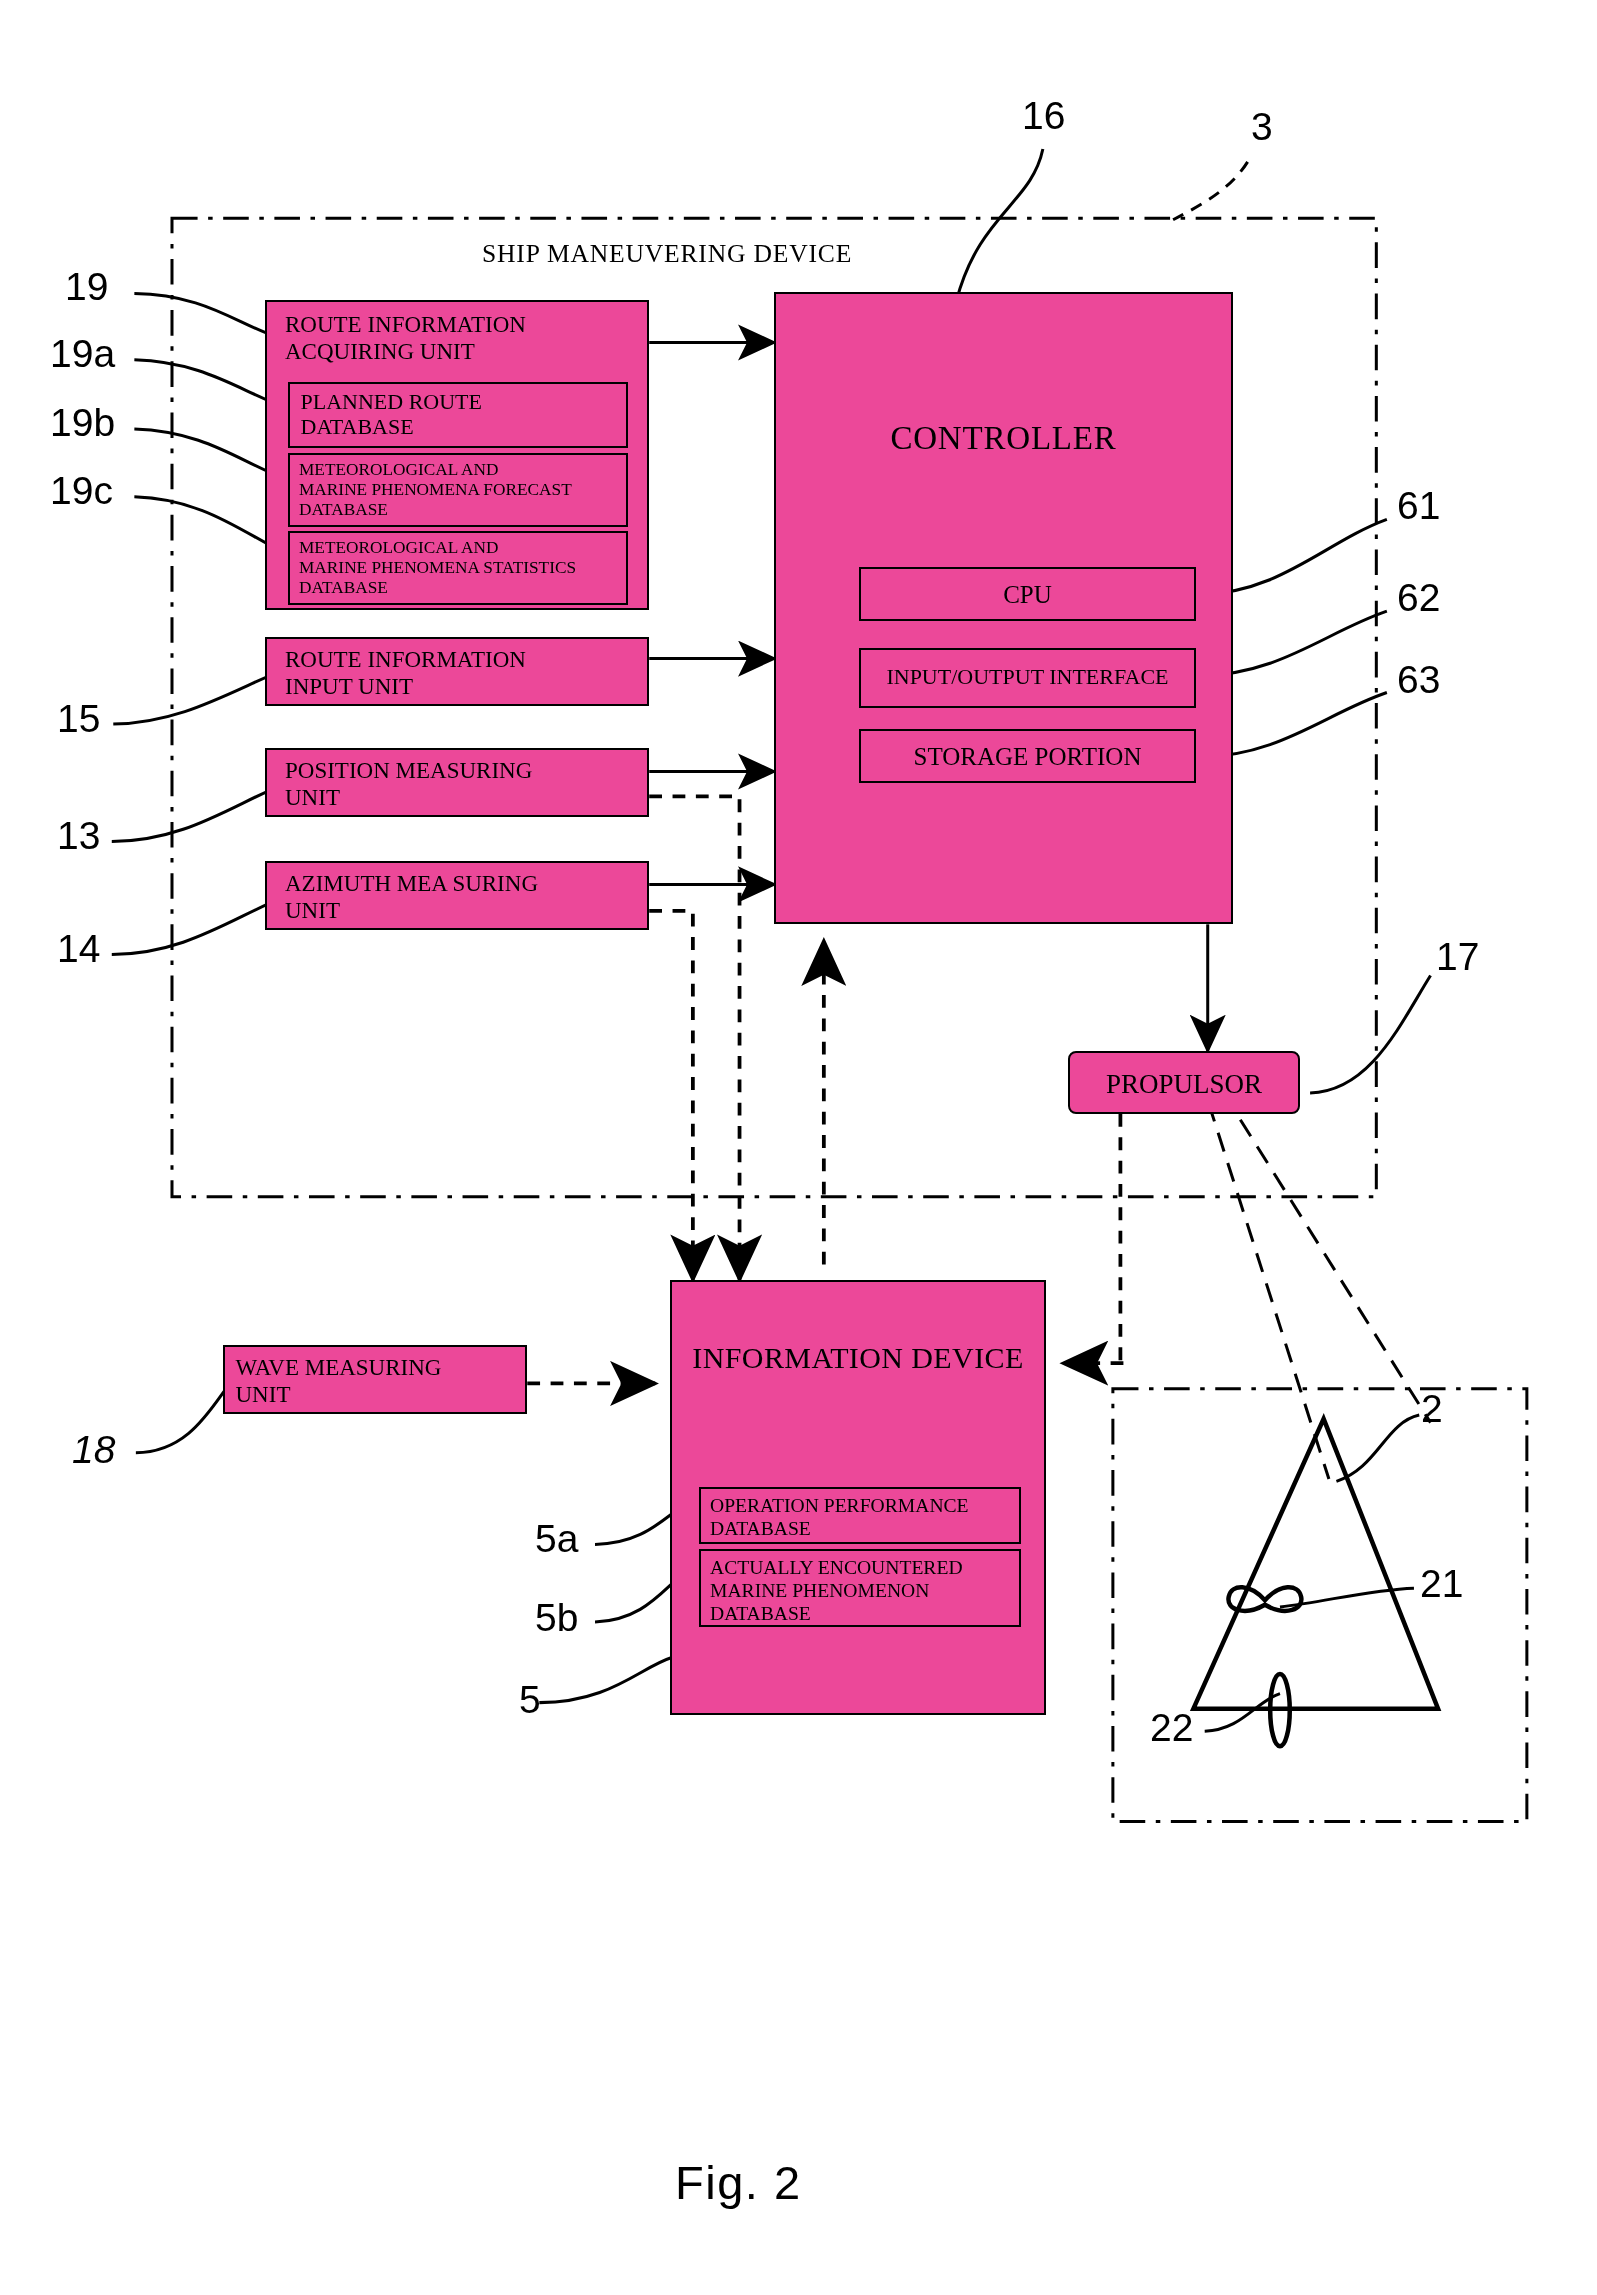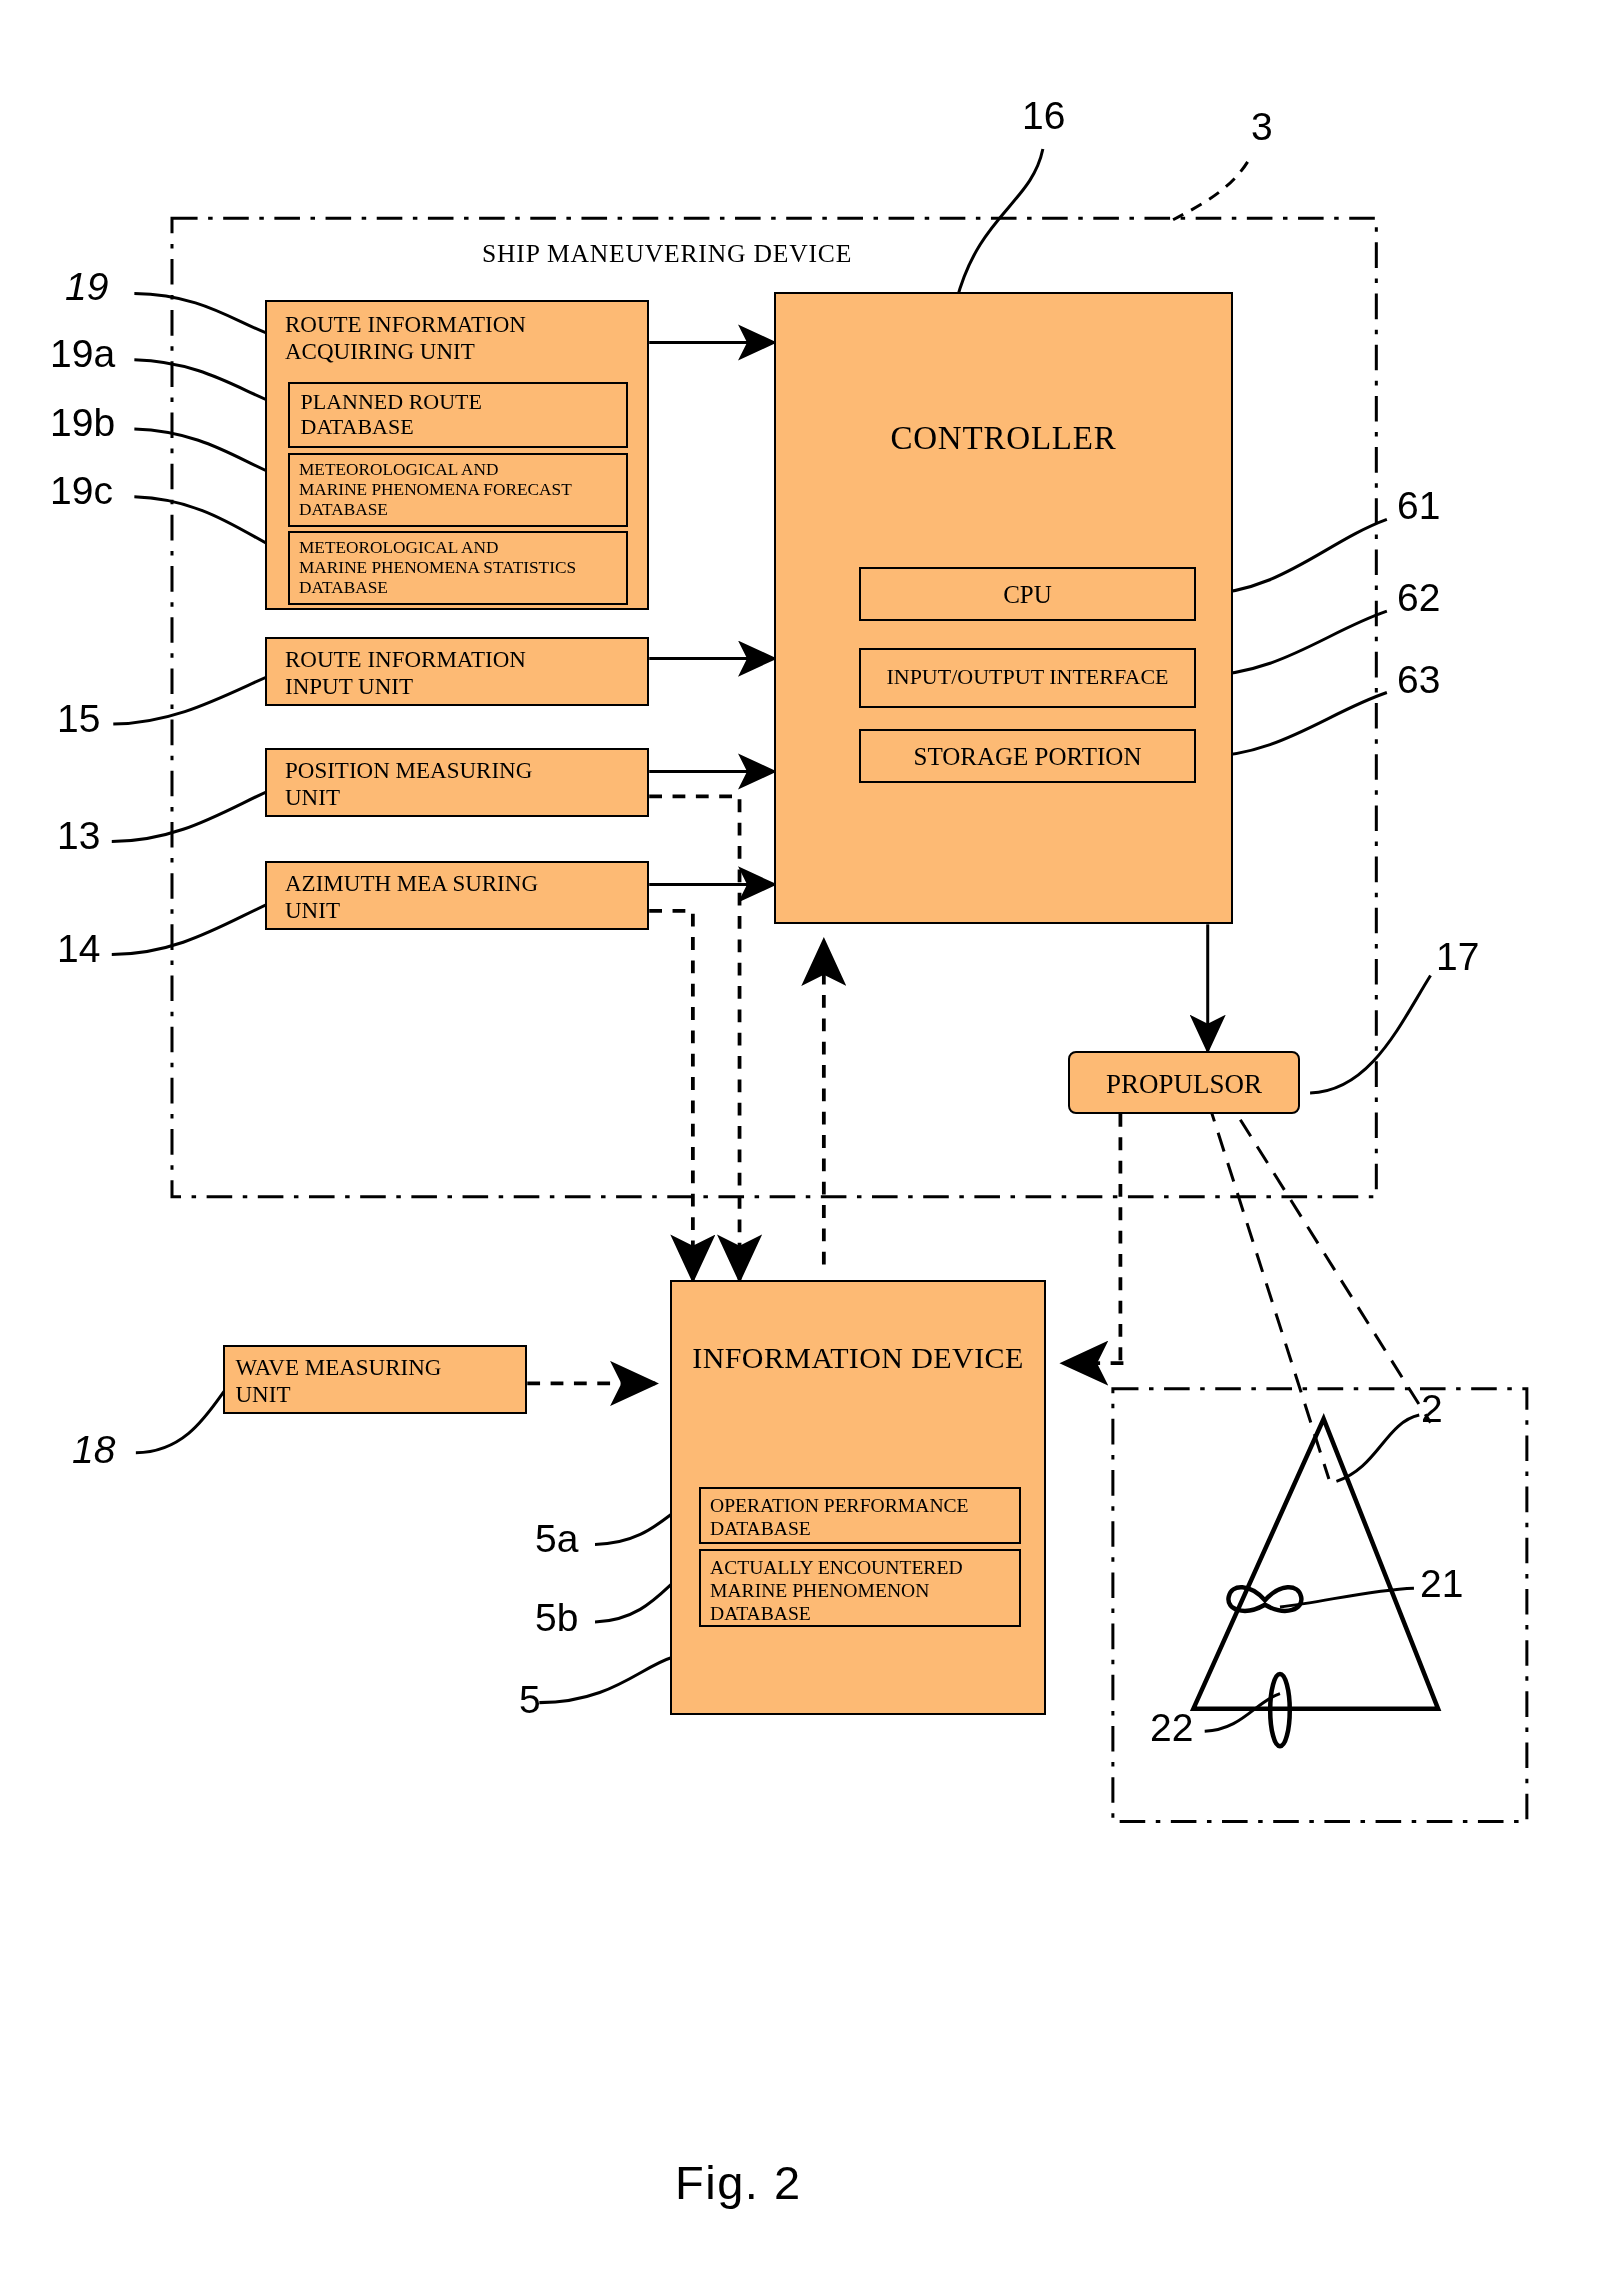--- a/index.html
+++ b/index.html
@@ -5,21 +5,21 @@
   html,body{margin:0;padding:0;background:#fff;}
   body{
     width:1598px;height:2295px;position:relative;overflow:hidden;
     font-family:"Liberation Serif", serif;color:#000;
   }
   #stage{position:absolute;left:0;top:0;width:1598px;height:2295px;}
   svg#canvas{position:absolute;left:0;top:0;width:1598px;height:2295px;}
 
   
   .box{
-    position:absolute;box-sizing:border-box;border:2.3px solid #000;background:#fdba74;
+    position:absolute;box-sizing:border-box;border:2.3px solid #000;background:#ec4899;
     font-family:"Liberation Serif", serif;color:#000;
   }
   .box .lbl{display:block;line-height:1.18;}
   .ctr-title{position:absolute;left:0;right:0;text-align:center;}
 
   
   .txt-left{position:absolute;left:10.5px;top:6.8px;right:6px;text-align:left;}
 
   
   .ref{
@@ -244,21 +244,21 @@
     </div>
   </div>
 
   <div class="box" style="left:223px;top:1345px;width:304px;height:69px;">
     <div class="txt-left" style="font-size:23px;top:6.8px;left:10.5px;">
       <span class="lbl" id="wmu-l1">WAVE MEASURING</span>
         <span class="lbl" id="wmu-l2">UNIT</span>
     </div>
   </div>
 
-  <div class="ref" style="left:65px;top:267px;font-style:italic;">19</div>
+  <div class="ref" style="left:65px;top:267px;">19</div>
   <div class="ref" style="left:50px;top:334px;">19a</div>
   <div class="ref" style="left:50px;top:403px;">19b</div>
   <div class="ref" style="left:50px;top:471px;">19c</div>
   <div class="ref" style="left:57px;top:699px;">15</div>
   <div class="ref" style="left:57px;top:816px;">13</div>
   <div class="ref" style="left:57px;top:929px;">14</div>
 
   <div class="ref" style="left:1022px;top:96px;">16</div>
   <div class="ref" style="left:1251px;top:107px;">3</div>
 

